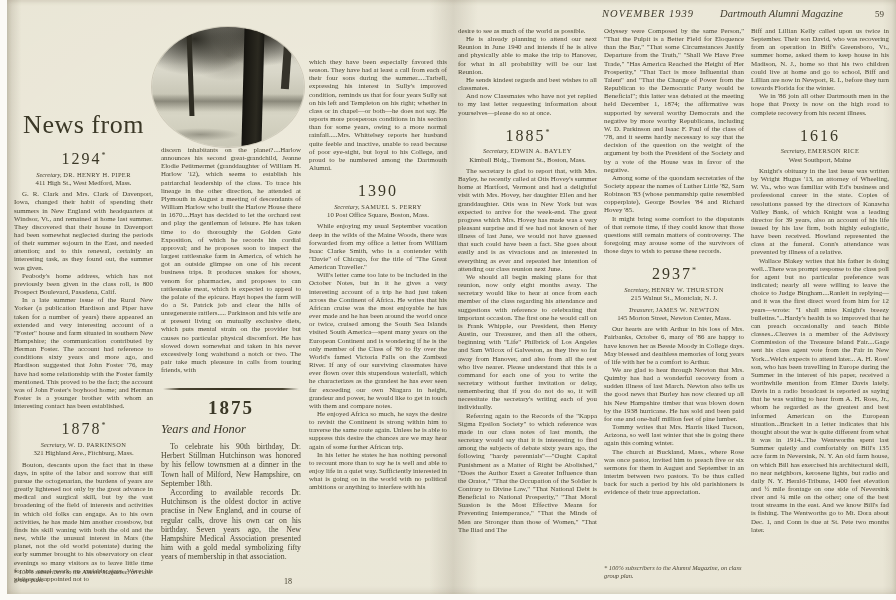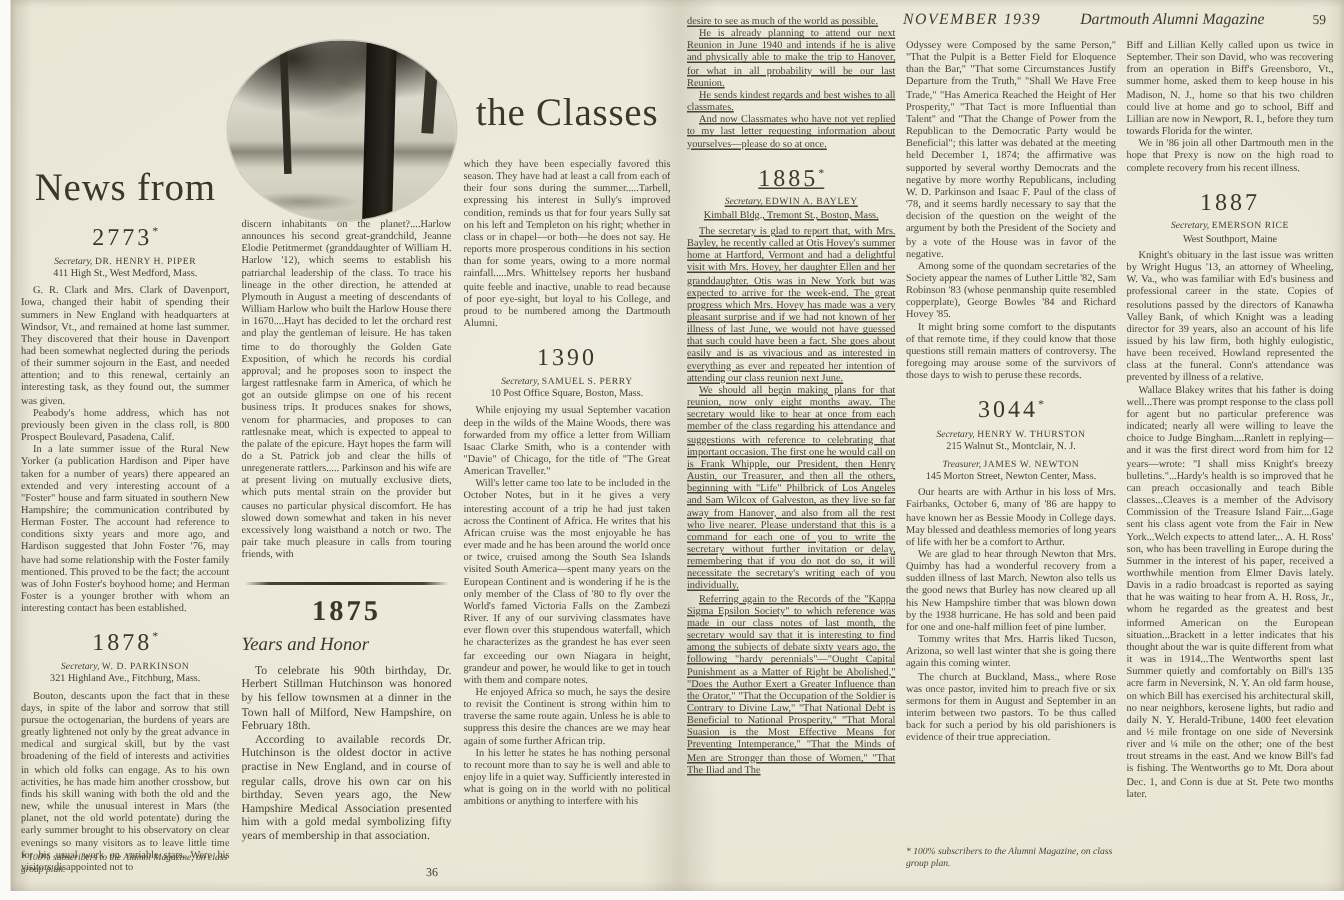--- a/index.html
+++ b/index.html
@@ -8,21 +8,21 @@
   .paper{position:absolute;left:7px;top:0;width:889px;height:594px;
     background:
       radial-gradient(ellipse 130% 110% at 50% 42%, rgba(255,255,250,0.30), rgba(0,0,0,0) 75%),
       linear-gradient(90deg, rgba(110,100,78,0.25) 0%, rgba(110,100,78,0) 1.6%, rgba(110,100,78,0) 47.5%, rgba(110,100,78,0.20) 50.2%, rgba(110,100,78,0) 53%, rgba(110,100,78,0) 98.5%, rgba(110,100,78,0.12) 100%),
       #e8e4d3;
     box-shadow:inset 0 2px 4px rgba(120,110,85,0.18), inset 0 -3px 5px rgba(120,110,85,0.15);}
   .col{position:absolute;overflow:hidden;}
   #col1{left:14px;top:58px;width:139px;height:505px;margin-top:48px;}
   #col2{left:161px;top:146px;width:140px;height:442px;}
   #col3{left:309px;top:58px;width:138px;height:517px;}
-  #col4{left:458px;top:11px;width:139px;height:562px;text-decoration:underline;}
+  #col4{left:458px;top:27px;width:139px;height:562px;}
   #col5{left:604px;top:27px;width:140px;height:531px;}
   #col6{left:751px;top:27px;width:138px;height:562px;}
   .mag-title{font-size:26px;font-weight:normal;letter-spacing:0.5px;white-space:nowrap;text-align:center;color:#3b3827;}
   #col1 .mag-title{margin:4px 0 0;}
   #col3 .mag-title{margin:2px 0 16px;}
   .year{font-size:16px;font-weight:normal;letter-spacing:2px;text-align:center;color:#3b3827;margin:10px 0 3px;line-height:1.1;}
   .year sup{font-size:8px;letter-spacing:0;}
   .officer{font-size:6.4px;line-height:8.2px;text-align:center;color:#45402f;}
   .officer .lbl{font-style:italic;}
   .officer .nm{letter-spacing:0.4px;}
@@ -73,48 +73,47 @@
     <div class="ph-foliage"></div>
     <div class="ph-trunk-a"></div>
     <div class="ph-trunk-main"></div>
     <div class="ph-trunk-b"></div>
     <div class="ph-lawn-shadow"></div>
   </div>
 
   <div class="col" id="col1">
     <h1 class="mag-title">News from</h1>
     <div>
-      <h2 class="year"><span>2773</span><sup>*</sup></h2>
+      <h2 class="year"><span>1294</span><sup>*</sup></h2>
       <div class="officer"><span class="lbl">Secretary,</span> <span class="nm">DR. HENRY H. PIPER</span></div>
       <div class="addr">411 High St., West Medford, Mass.</div>
       <p class="para">G. R. Clark and Mrs. Clark of Davenport, Iowa, changed their habit of spending their summers in New England with headquarters at Windsor, Vt., and remained at home last summer. They discovered that their house in Davenport had been somewhat neglected during the periods of their summer sojourn in the East, and needed attention; and to this renewal, certainly an interesting task, as they found out, the summer was given.</p>
       <p class="para">Peabody's home address, which has not previously been given in the class roll, is 800 Prospect Boulevard, Pasadena, Calif.</p>
       <p class="para">In a late summer issue of the Rural New Yorker (a publication Hardison and Piper have taken for a number of years) there appeared an extended and very interesting account of a "Foster" house and farm situated in southern New Hampshire; the communication contributed by Herman Foster. The account had reference to conditions sixty years and more ago, and Hardison suggested that John Foster '76, may have had some relationship with the Foster family mentioned. This proved to be the fact; the account was of John Foster's boyhood home; and Herman Foster is a younger brother with whom an interesting contact has been established.</p>
     </div>
     <div>
       <h2 class="year"><span>1878</span><sup>*</sup></h2>
       <div class="officer"><span class="lbl">Secretary,</span> <span class="nm">W. D. PARKINSON</span></div>
       <div class="addr">321 Highland Ave., Fitchburg, Mass.</div>
       <p class="para">Bouton, descants upon the fact that in these days, in spite of the labor and sorrow that still pursue the octogenarian, the burdens of years are greatly lightened not only by the great advance in medical and surgical skill, but by the vast broadening of the field of interests and activities in which old folks can engage. As to his own activities, he has made him another crossbow, but finds his skill waning with both the old and the new, while the unusual interest in Mars (the planet, not the old world potentate) during the early summer brought to his observatory on clear evenings so many visitors as to leave little time for his usual work on variable stars. Were his visitors disappointed not to</p>
     </div>
   </div>
 
   <div class="col" id="col2">
     <p class="para cont clip1">discern inhabitants on the planet?....Harlow announces his second great-grandchild, Jeanne Elodie Petitmermet (granddaughter of William H. Harlow '12), which seems to establish his patriarchal leadership of the class. To trace his lineage in the other direction, he attended at Plymouth in August a meeting of descendants of William Harlow who built the Harlow House there in 1670....Hayt has decided to let the orchard rest and play the gentleman of leisure. He has taken time to do thoroughly the Golden Gate Exposition, of which he records his cordial approval; and he proposes soon to inspect the largest rattlesnake farm in America, of which he got an outside glimpse on one of his recent business trips. It produces snakes for shows, venom for pharmacies, and proposes to can rattlesnake meat, which is expected to appeal to the palate of the epicure. Hayt hopes the farm will do a St. Patrick job and clear the hills of unregenerate rattlers..... Parkinson and his wife are at present living on mutually exclusive diets, which puts mental strain on the provider but causes no particular physical discomfort. He has slowed down somewhat and taken in his never excessively long waistband a notch or two. The pair take much pleasure in calls from touring friends, with</p>
     <div>
       <div class="rule"></div>
       <h2 class="y1875">1875</h2>
       <h3 class="honor">Years and Honor</h3>
-      <p class="p1875">To celebrate his 90th birthday, Dr. Herbert Stillman Hutchinson was honored by his fellow townsmen at a dinner in the Town hall of Milford, New Hampshire, on February 18th.</p>
+      <p class="p1875">To celebrate his 90th birthday, Dr. Herbert Stillman Hutchinson was honored by his fellow townsmen at a dinner in the Town hall of Milford, New Hampshire, on September 18th.</p>
       <p class="p1875">According to available records Dr. Hutchinson is the oldest doctor in active practise in New England, and in course of regular calls, drove his own car on his birthday. Seven years ago, the New Hampshire Medical Association presented him with a gold medal symbolizing fifty years of membership in that association.</p>
     </div>
   </div>
 
   <div class="col" id="col3">
-    <h1 class="mag-title">the Classes</h1>
     <p class="para cont">which they have been especially favored this season. They have had at least a call from each of their four sons during the summer.....Tarbell, expressing his interest in Sully's improved condition, reminds us that for four years Sully sat on his left and Templeton on his right; whether in class or in chapel—or both—he does not say. He reports more prosperous conditions in his section than for some years, owing to a more normal rainfall.....Mrs. Whittelsey reports her husband quite feeble and inactive, unable to read because of poor eye-sight, but loyal to his College, and proud to be numbered among the Dartmouth Alumni.</p>
     <div>
       <h2 class="year"><span>1390</span><sup></sup></h2>
       <div class="officer"><span class="lbl">Secretary,</span> <span class="nm">SAMUEL S. PERRY</span></div>
       <div class="addr">10 Post Office Square, Boston, Mass.</div>
       <p class="para">While enjoying my usual September vacation deep in the wilds of the Maine Woods, there was forwarded from my office a letter from William Isaac Clarke Smith, who is a contender with "Davie" of Chicago, for the title of "The Great American Traveller."</p>
       <p class="para">Will's letter came too late to be included in the October Notes, but in it he gives a very interesting account of a trip he had just taken across the Continent of Africa. He writes that his African cruise was the most enjoyable he has ever made and he has been around the world once or twice, cruised among the South Sea Islands visited South America—spent many years on the European Continent and is wondering if he is the only member of the Class of '80 to fly over the World's famed Victoria Falls on the Zambezi River. If any of our surviving classmates have ever flown over this stupendous waterfall, which he characterizes as the grandest he has ever seen far exceeding our own Niagara in height, grandeur and power, he would like to get in touch with them and compare notes.</p>
       <p class="para">He enjoyed Africa so much, he says the desire to revisit the Continent is strong within him to traverse the same route again. Unless he is able to suppress this desire the chances are we may hear again of some further African trip.</p>
       <p class="para">In his letter he states he has nothing personal to recount more than to say he is well and able to enjoy life in a quiet way. Sufficiently interested in what is going on in the world with no political ambitions or anything to interfere with his</p>
     </div>
@@ -133,40 +132,40 @@
       <p class="para">We should all begin making plans for that reunion, now only eight months away. The secretary would like to hear at once from each member of the class regarding his attendance and suggestions with reference to celebrating that important occasion. The first one he would call on is Frank Whipple, our President, then Henry Austin, our Treasurer, and then all the others, beginning with "Life" Philbrick of Los Angeles and Sam Wilcox of Galveston, as they live so far away from Hanover, and also from all the rest who live nearer. Please understand that this is a command for each one of you to write the secretary without further invitation or delay, remembering that if you do not do so, it will necessitate the secretary's writing each of you individually.</p>
       <p class="para">Referring again to the Records of the "Kappa Sigma Epsilon Society" to which reference was made in our class notes of last month, the secretary would say that it is interesting to find among the subjects of debate sixty years ago, the following "hardy perennials"—"Ought Capital Punishment as a Matter of Right be Abolished," "Does the Author Exert a Greater Influence than the Orator," "That the Occupation of the Soldier is Contrary to Divine Law," "That National Debt is Beneficial to National Prosperity," "That Moral Suasion is the Most Effective Means for Preventing Intemperance," "That the Minds of Men are Stronger than those of Women," "That The Iliad and The</p>
     </div>
   </div>
 
   <div class="col" id="col5">
     <p class="para cont">Odyssey were Composed by the same Person," "That the Pulpit is a Better Field for Eloquence than the Bar," "That some Circumstances Justify Departure from the Truth," "Shall We Have Free Trade," "Has America Reached the Height of Her Prosperity," "That Tact is more Influential than Talent" and "That the Change of Power from the Republican to the Democratic Party would be Beneficial"; this latter was debated at the meeting held December 1, 1874; the affirmative was supported by several worthy Democrats and the negative by more worthy Republicans, including W. D. Parkinson and Isaac F. Paul of the class of '78, and it seems hardly necessary to say that the decision of the question on the weight of the argument by both the President of the Society and by a vote of the House was in favor of the negative.</p>
     <p class="para">Among some of the quondam secretaries of the Society appear the names of Luther Little '82, Sam Robinson '83 (whose penmanship quite resembled copperplate), George Bowles '84 and Richard Hovey '85.</p>
     <p class="para">It might bring some comfort to the disputants of that remote time, if they could know that those questions still remain matters of controversy. The foregoing may arouse some of the survivors of those days to wish to peruse these records.</p>
     <div>
-      <h2 class="year"><span>3044</span><sup>*</sup></h2>
+      <h2 class="year"><span>2937</span><sup>*</sup></h2>
       <div class="officer"><span class="lbl">Secretary,</span> <span class="nm">HENRY W. THURSTON</span></div>
       <div class="addr">215 Walnut St., Montclair, N. J.</div>
       <div class="officer"><span class="lbl">Treasurer,</span> <span class="nm">JAMES W. NEWTON</span></div>
       <div class="addr">145 Morton Street, Newton Center, Mass.</div>
       <p class="para">Our hearts are with Arthur in his loss of Mrs. Fairbanks, October 6, many of '86 are happy to have known her as Bessie Moody in College days. May blessed and deathless memories of long years of life with her be a comfort to Arthur.</p>
       <p class="para">We are glad to hear through Newton that Mrs. Quimby has had a wonderful recovery from a sudden illness of last March. Newton also tells us the good news that Burley has now cleared up all his New Hampshire timber that was blown down by the 1938 hurricane. He has sold and been paid for one and one-half million feet of pine lumber.</p>
       <p class="para">Tommy writes that Mrs. Harris liked Tucson, Arizona, so well last winter that she is going there again this coming winter.</p>
       <p class="para">The church at Buckland, Mass., where Rose was once pastor, invited him to preach five or six sermons for them in August and September in an interim between two pastors. To be thus called back for such a period by his old parishioners is evidence of their true appreciation.</p>
     </div>
   </div>
 
   <div class="col" id="col6">
     <p class="para cont">Biff and Lillian Kelly called upon us twice in September. Their son David, who was recovering from an operation in Biff's Greensboro, Vt., summer home, asked them to keep house in his Madison, N. J., home so that his two children could live at home and go to school, Biff and Lillian are now in Newport, R. I., before they turn towards Florida for the winter.</p>
     <p class="para">We in '86 join all other Dartmouth men in the hope that Prexy is now on the high road to complete recovery from his recent illness.</p>
     <div>
-      <h2 class="year"><span>1887</span><sup></sup></h2>
+      <h2 class="year"><span>1616</span><sup></sup></h2>
       <div class="officer"><span class="lbl">Secretary,</span> <span class="nm">EMERSON RICE</span></div>
       <div class="addr">West Southport, Maine</div>
       <p class="para">Knight's obituary in the last issue was written by Wright Hugus '13, an attorney of Wheeling, W. Va., who was familiar with Ed's business and professional career in the state. Copies of resolutions passed by the directors of Kanawha Valley Bank, of which Knight was a leading director for 39 years, also an account of his life issued by his law firm, both highly eulogistic, have been received. Howland represented the class at the funeral. Conn's attendance was prevented by illness of a relative.</p>
       <p class="para">Wallace Blakey writes that his father is doing well...There was prompt response to the class poll for agent but no particular preference was indicated; nearly all were willing to leave the choice to Judge Bingham....Ranlett in replying—and it was the first direct word from him for 12 years—wrote: "I shall miss Knight's breezy bulletins."...Hardy's health is so improved that he can preach occasionally and teach Bible classes...Cleaves is a member of the Advisory Commission of the Treasure Island Fair....Gage sent his class agent vote from the Fair in New York...Welch expects to attend later... A. H. Ross' son, who has been travelling in Europe during the Summer in the interest of his paper, received a worthwhile mention from Elmer Davis lately. Davis in a radio broadcast is reported as saying that he was waiting to hear from A. H. Ross, Jr., whom he regarded as the greatest and best informed American on the European situation...Brackett in a letter indicates that his thought about the war is quite different from what it was in 1914...The Wentworths spent last Summer quietly and comfortably on Bill's 135 acre farm in Neversink, N. Y. An old farm house, on which Bill has exercised his architectural skill, no near neighbors, kerosene lights, but radio and daily N. Y. Herald-Tribune, 1400 feet elevation and ½ mile frontage on one side of Neversink river and ¼ mile on the other; one of the best trout streams in the east. And we know Bill's fad is fishing. The Wentworths go to Mt. Dora about Dec. 1, and Conn is due at St. Pete two months later.</p>
     </div>
   </div>
 
   <div class="footnote" id="fn-left">* 100% subscribers to the Alumni Magazine, on class group plan.</div>
   <div class="footnote" id="fn-right">* 100% subscribers to the Alumni Magazine, on class group plan.</div>
-  <div class="pagenum-left">36</div>
+  <div class="pagenum-left">18</div>
 </div>
 
 </body></html>

